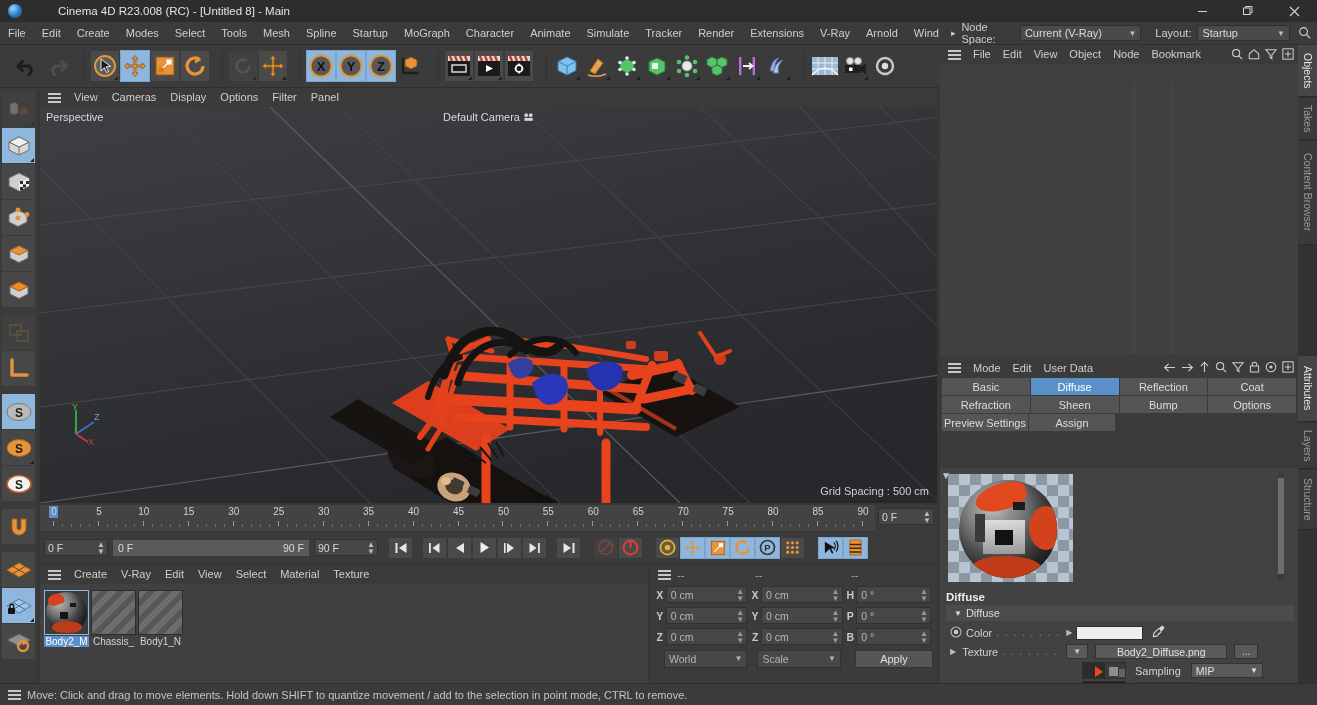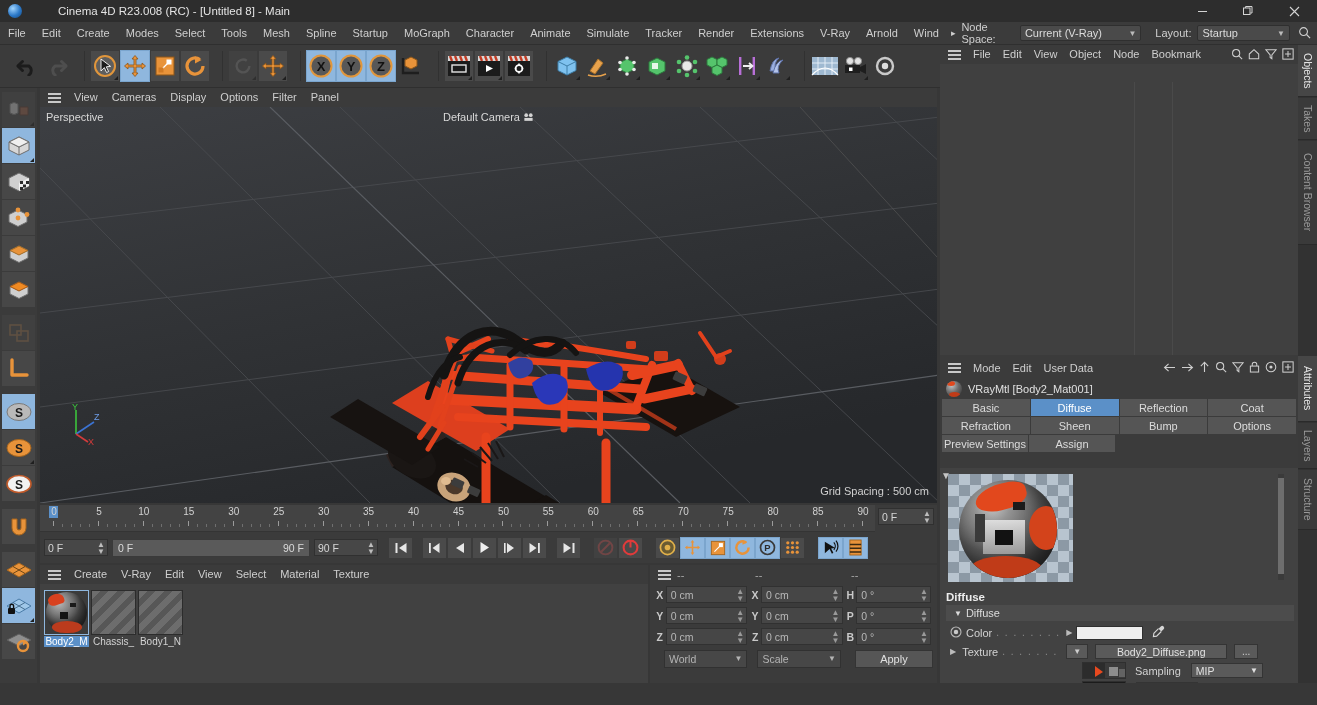--- a/index.html
+++ b/index.html
@@ -1247,27 +1247,20 @@
                 <circle cx="7" cy="7" r="5.6" fill="none" stroke="#cfcfcf" stroke-width="1.2"></circle>
                 <circle cx="7" cy="7" r="1.8" fill="#cfcfcf"></circle>
               </svg></span>
           <span><svg width="12" height="12" viewBox="0 0 14 14">
                 <rect x="1" y="1" width="12" height="12" fill="none" stroke="#cfcfcf" stroke-width="1.2"></rect>
                 <path d="M7 3.6 V10.4 M3.6 7 H10.4" stroke="#cfcfcf" stroke-width="1.2"></path>
               </svg></span>
         </div>
       </div>
 
-      <div class="atobj">
-        <span style="display:inline-block;width:16px;height:16px;border-radius:50%;background:radial-gradient(circle at 35% 30%,#c0c0c0,#6c6c6c 45%,#2a2a2a 100%);position:relative;overflow:hidden;">
-          <span style="position:absolute;left:1px;top:0;width:8px;height:5px;background:#e2481d;border-radius:50%;"></span>
-          <span style="position:absolute;left:3px;bottom:0;width:11px;height:5px;background:#c03b18;border-radius:50% 50% 40% 40%;"></span>
-        </span>
-        <span class="nm">VRayMtl [Body2_Mat001]</span>
-      </div>
 
       <div class="tabgrid">
         <div class="tabrow">
           <div class="tab">Basic</div>
           <div class="tab on">Diffuse</div>
           <div class="tab">Reflection</div>
           <div class="tab">Coat</div>
         </div>
         <div class="tabrow">
           <div class="tab">Refraction</div>
@@ -1374,14 +1367,22 @@
 
   <div class="vtabs">
     <div class="vtab on" style="top:0;height:52px;">Objects</div>
     <div class="vtab" style="top:53px;height:42px;">Takes</div>
     <div class="vtab" style="top:96px;height:104px;">Content Browser</div>
     <div class="vtab on" style="top:311px;height:66px;">Attributes</div>
     <div class="vtab" style="top:378px;height:46px;">Layers</div>
     <div class="vtab" style="top:425px;height:60px;">Structure</div>
   </div>
 
+  <div class="status">
+    <span class="hamb">
+        <i></i>
+        <i></i>
+        <i></i>
+      </span>
+    <span class="txt">Move: Click and drag to move elements. Hold down SHIFT to quantize movement / add to the selection in point mode, CTRL to remove.</span>
+  </div>
 
 </div>
 
 </body></html>

